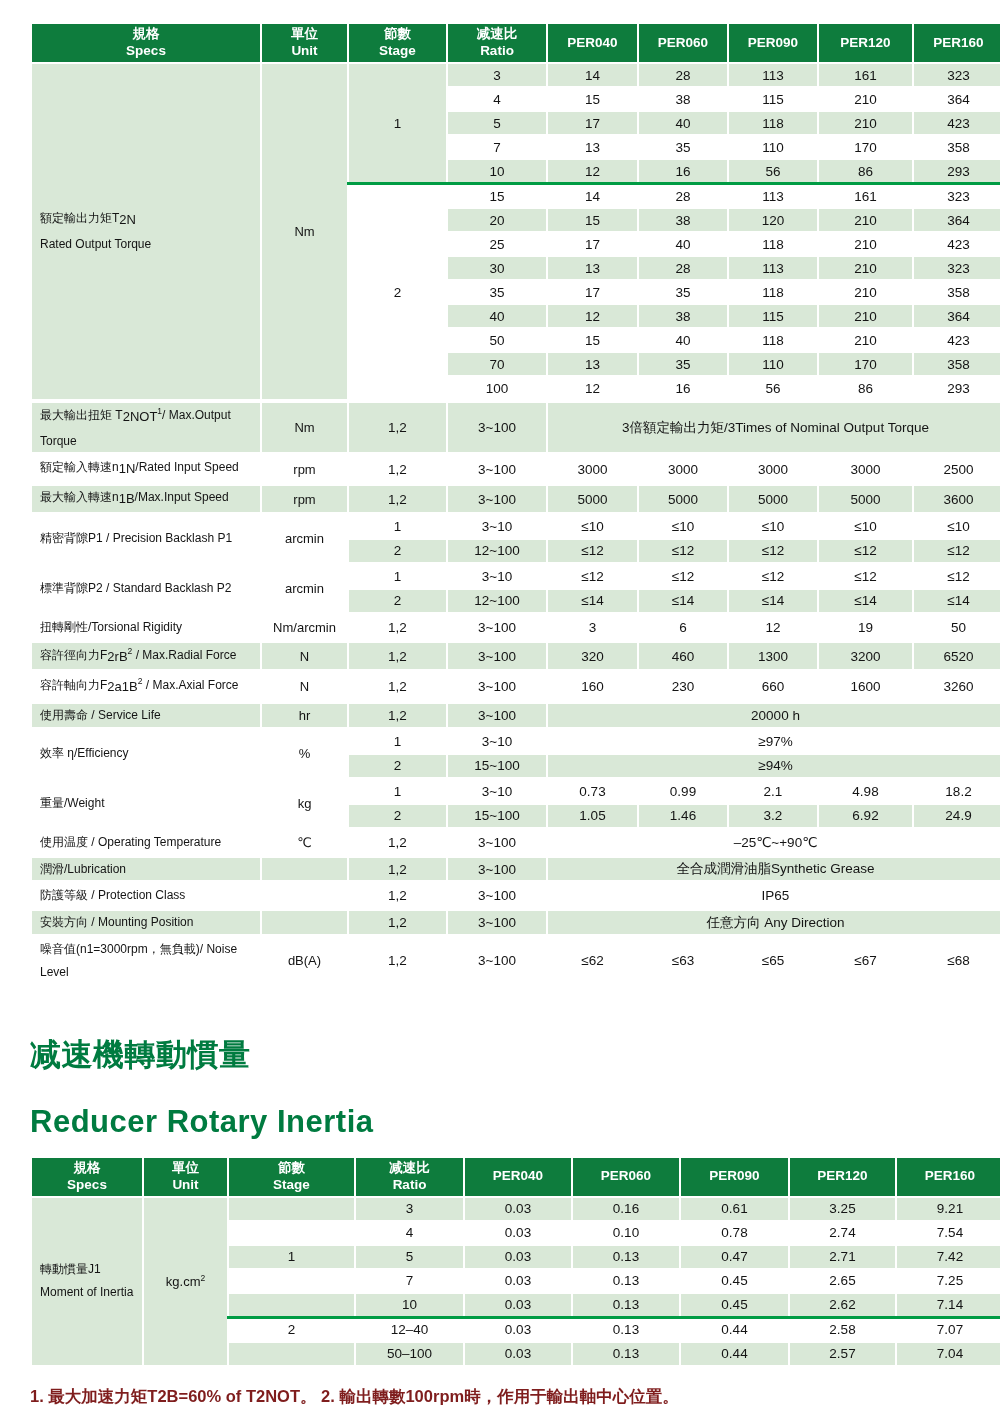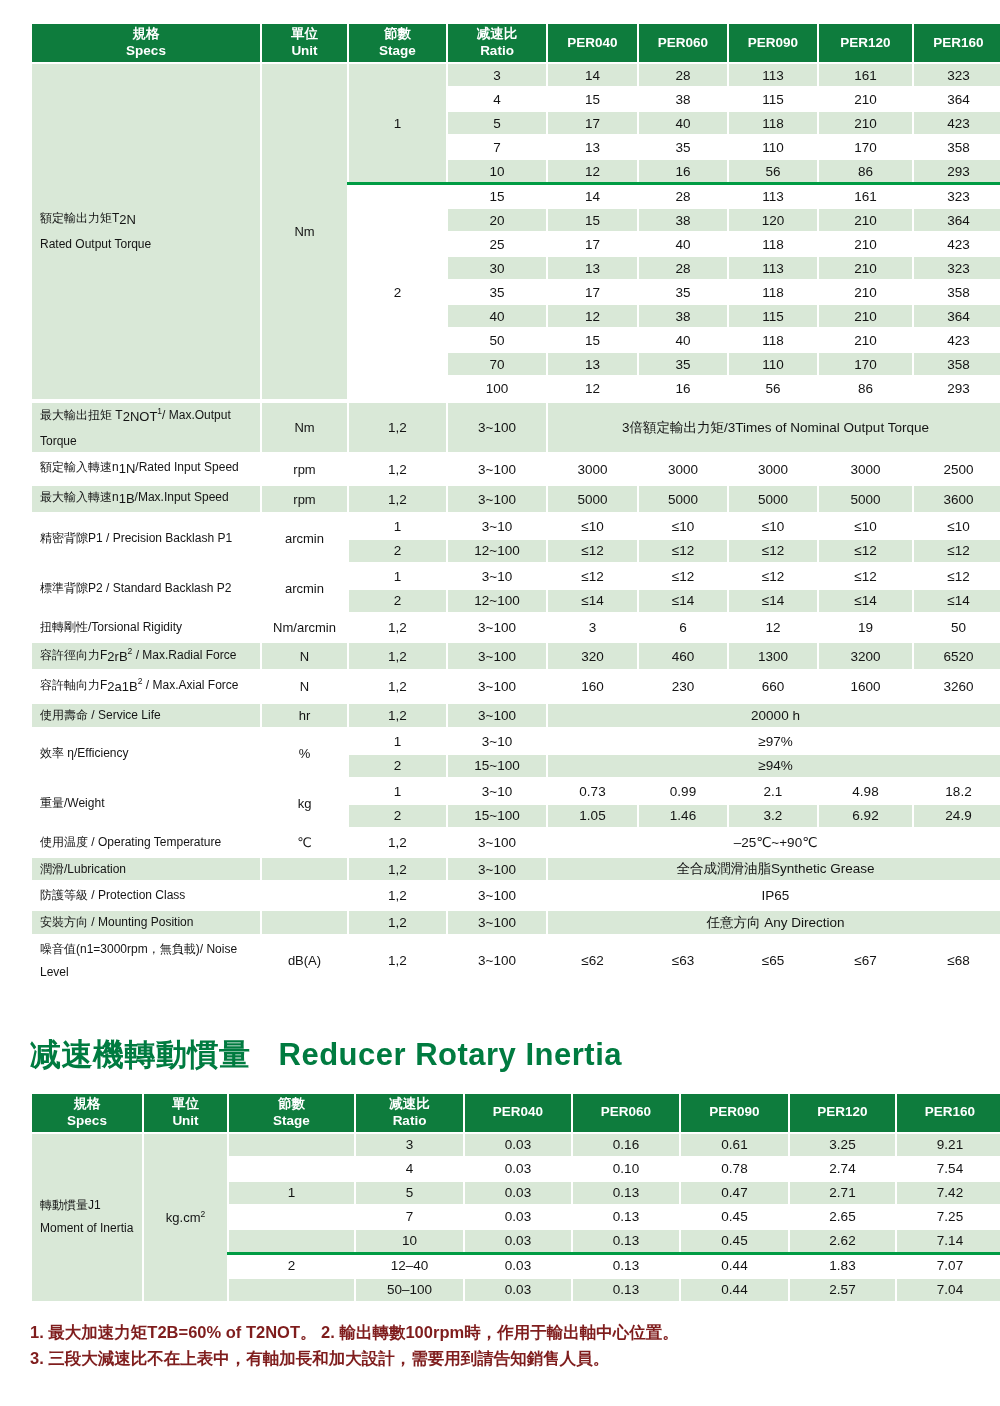--- a/index.html
+++ b/index.html
@@ -1,21 +1,21 @@
 <!DOCTYPE html>
 <html><head>
 <meta charset="utf-8">
 <style>
   html,body{margin:0;padding:0;background:#fff;}
   body{width:1000px;height:1406px;overflow:hidden;
        font-family:"Liberation Sans","DejaVu Sans",sans-serif;color:#111;}
   .page{padding:22px 15px 0 30px;}
   .title{display:flex;align-items:baseline;gap:28px;color:#007b40;
          font-weight:bold;font-size:30px;letter-spacing:0.5px;margin:0 0 14px 0;}
-  .title.second{font-size:31px;margin:48px 0 16px 0;}
+  .title.second{font-size:31px;margin:48px 0 16px 0;flex-direction:column;}
   table{border-collapse:collapse;table-layout:fixed;width:955px;}
   th{background:#0e7c3d;color:#fff;font-size:13.5px;font-weight:bold;
      height:38px;border:2px solid #fff;line-height:1.25;padding:0;text-align:center;}
   td{border:2px solid #fff;height:22px;text-align:center;font-size:13.5px;
      color:#141414;padding:0 2px;vertical-align:middle;}
   tr.g td{background:#d9e8d7;}
   tr.w td{background:#ffffff;}
   tr.gap td{border-top:4px solid #fff;}
   tr.sep td{border-top:3px solid #009c44;}
   td.lbl,td.unit,td.stg{background:#d9e8d7;}
@@ -413,21 +413,21 @@
           <td>0.45</td>
           <td>2.62</td>
           <td>7.14</td>
         </tr>
         <tr class="w sep">
           <td>2</td>
           <td>12–40</td>
           <td>0.03</td>
           <td>0.13</td>
           <td>0.44</td>
-          <td>1.83</td>
+          <td>2.58</td>
           <td>7.07</td>
         </tr>
         <tr class="g">
           <td></td>
           <td>50–100</td>
           <td>0.03</td>
           <td>0.13</td>
           <td>0.44</td>
           <td>2.57</td>
           <td>7.04</td>

